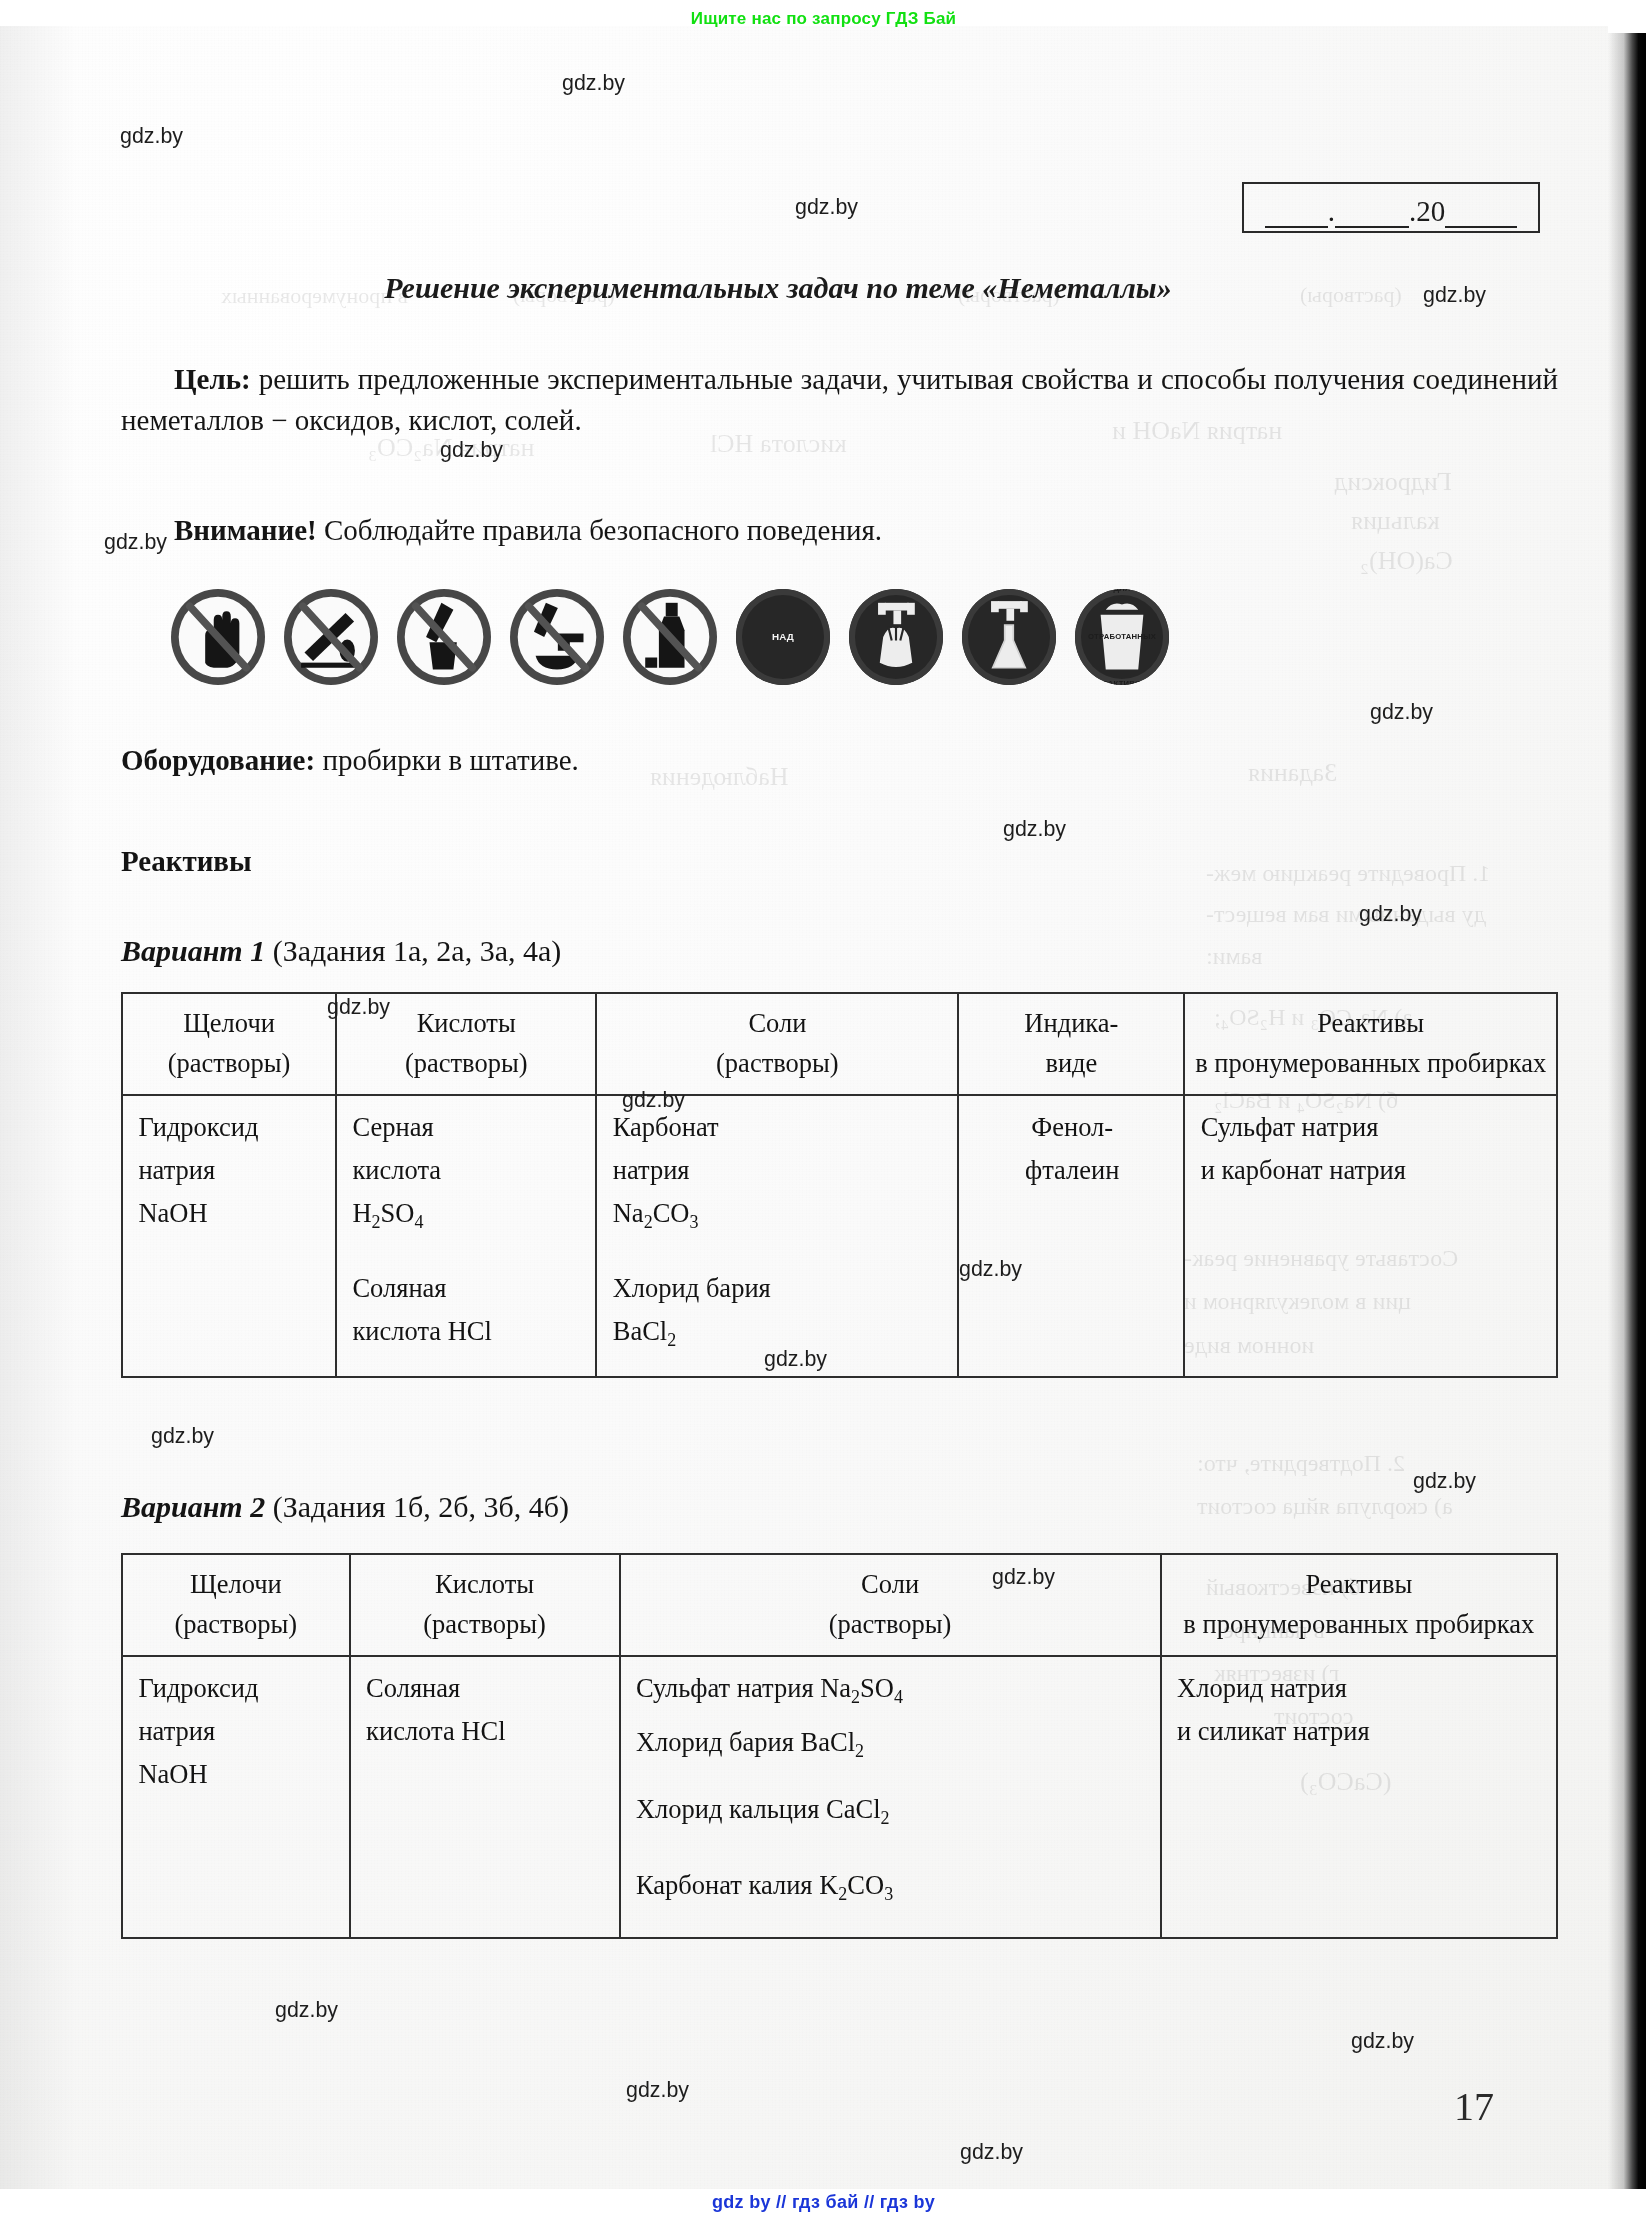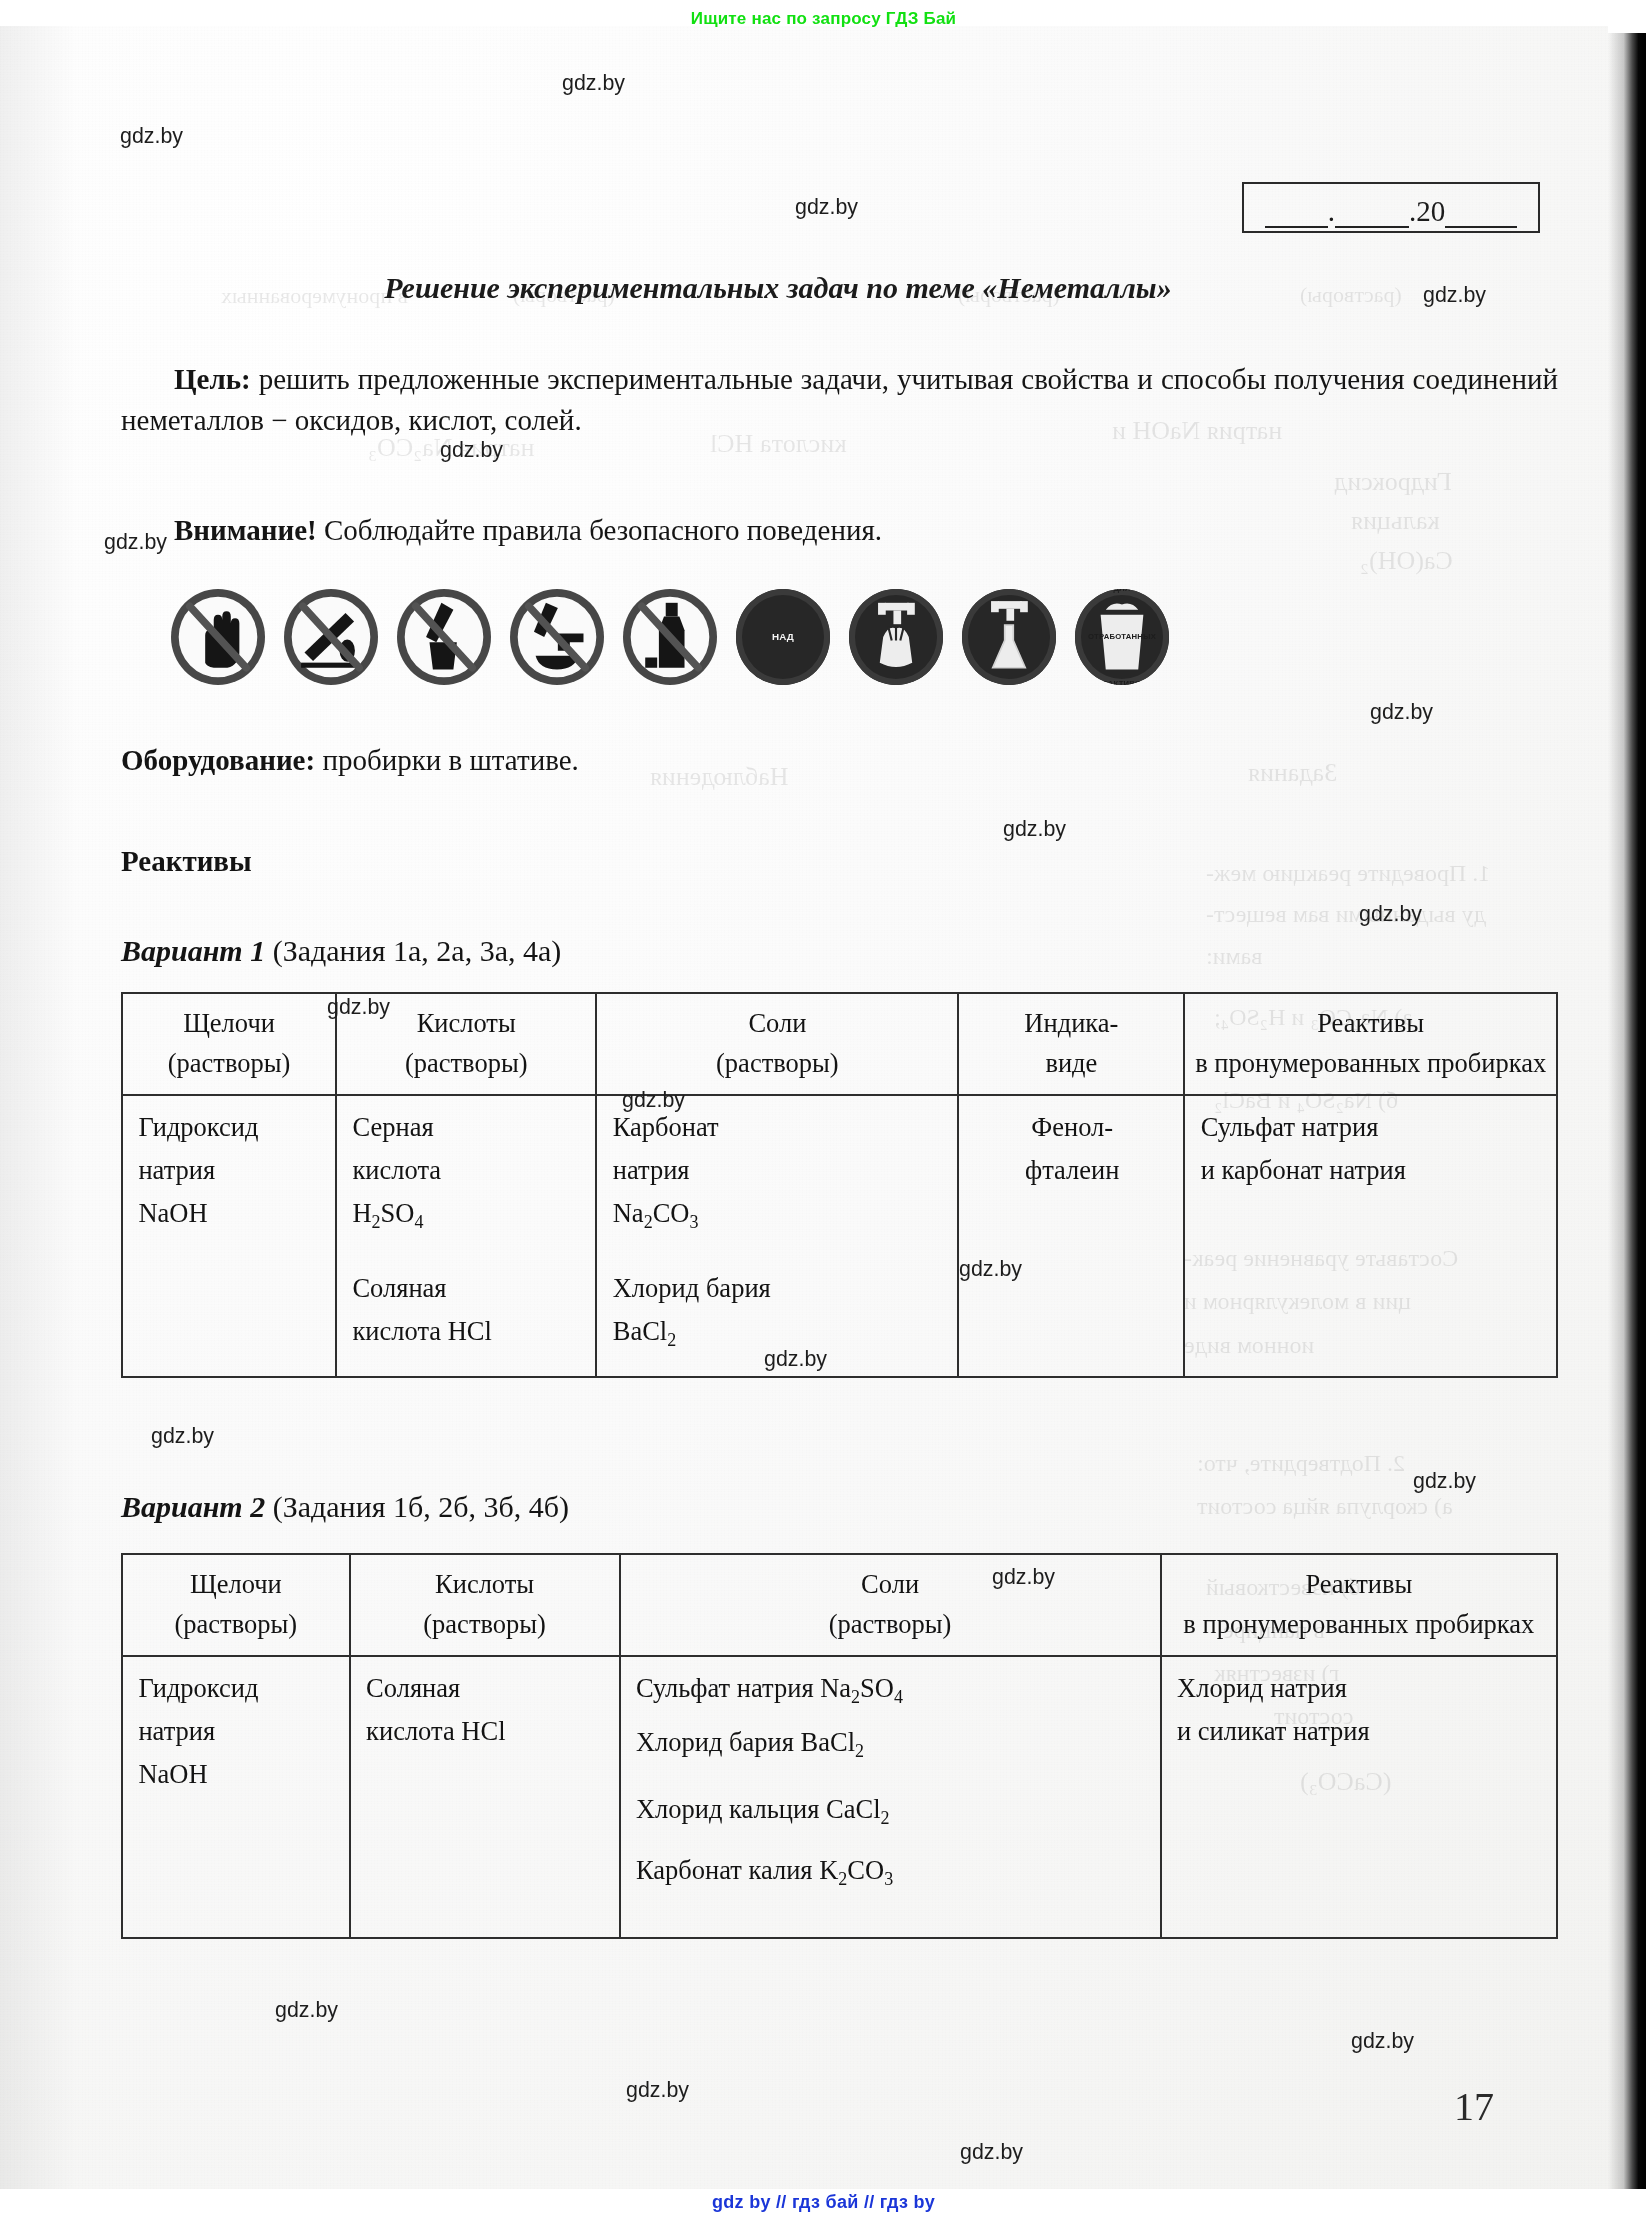--- a/index.html
+++ b/index.html
@@ -456,21 +456,21 @@
             <span class="cellline">NaOH</span>
           </td>
           <td>
             <span class="cellline">Соляная</span>
             <span class="cellline">кислота HCl</span>
           </td>
           <td>
             <span class="cellline">Сульфат натрия Na<sub>2</sub>SO<sub>4</sub></span>
             <span class="cellline" style="margin-top:12px">Хлорид бария BaCl<sub>2</sub></span>
             <span class="cellline" style="margin-top:24px">Хлорид кальция CaCl<sub>2</sub></span>
-            <span class="cellline" style="margin-top:19px">Карбонат калия K<sub>2</sub>CO<sub>3</sub></span>
+            <span class="cellline" style="margin-top:34px">Карбонат калия K<sub>2</sub>CO<sub>3</sub></span>
           </td>
           <td>
             <span class="cellline">Хлорид натрия</span>
             <span class="cellline">и силикат натрия</span>
           </td>
         </tr>
       </tbody>
     </table>
 
     <div id="pageno">17</div>

